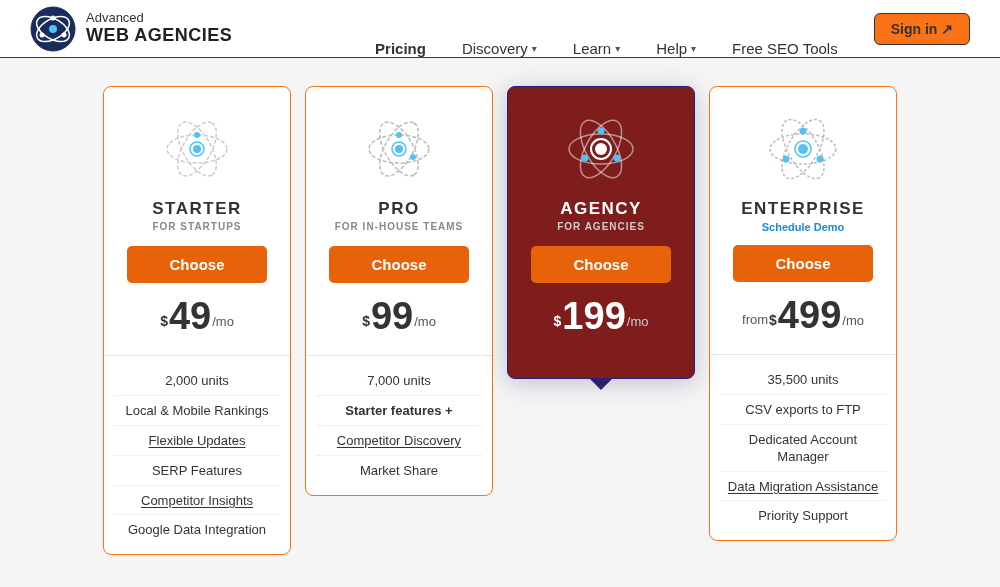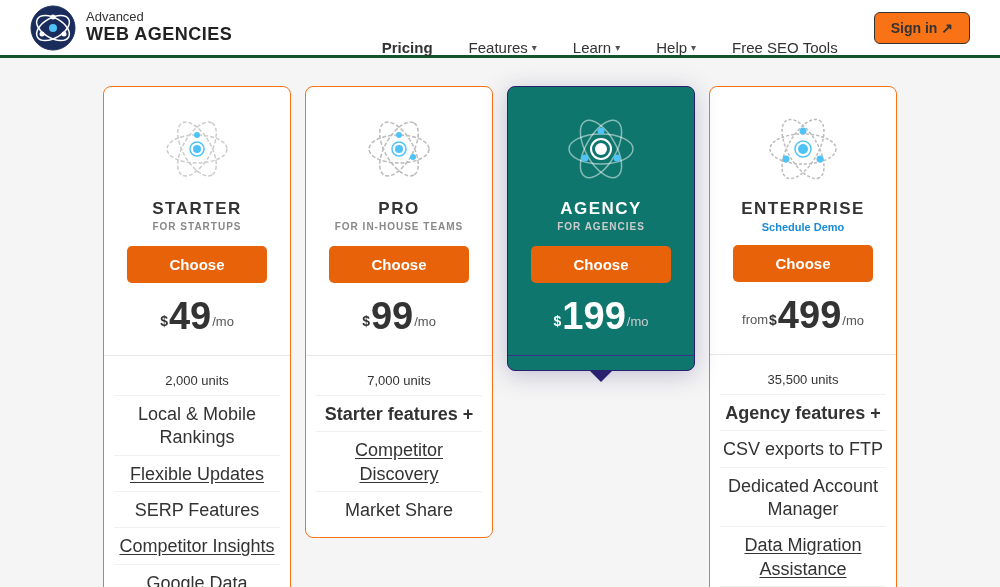--- a/index.html
+++ b/index.html
@@ -1,21 +1,21 @@
 <!DOCTYPE html>
 <html><head>
   <meta charset="utf-8">
   <style>
     * { box-sizing: border-box; margin: 0; padding: 0; }
     body { font-family: 'Helvetica Neue', Arial, sans-serif; background: #f5f5f5; color: #333; font-size: 14px; }
 
     
     nav {
       background: #fff;
-      border-bottom: 3px solid #14532d;
+      border-bottom: 1px solid #14532d;
       display: flex;
       align-items: center;
       padding: 0 30px;
       height: 58px;
       position: relative;
       z-index: 10;
     }
     .nav-logo {
       display: flex;
       align-items: center;
@@ -93,26 +93,26 @@
       flex-shrink: 0;
       display: flex;
       flex-direction: column;
       align-items: center;
       padding-bottom: 10px;
       position: relative;
     }
     .plan-card + .plan-card { margin-left: 14px; }
 
     .plan-card.featured {
-      background: #0f766e;
+      background: #7f1d1d;
       border-color: #2a2070;
       color: #fff;
       z-index: 2;
       box-shadow: 0 4px 24px rgba(42,32,112,0.25);
-      padding-bottom: 2px;
+      padding-bottom: 10px;
     }
 
     .plan-icon-area {
       width: 100%;
       display: flex;
       justify-content: center;
       align-items: center;
       padding: 22px 0 10px;
     }
 
@@ -197,21 +197,21 @@
     
     .features-list {
       width: 100%;
       padding: 0 10px;
       list-style: none;
       display: flex;
       flex-direction: column;
       gap: 2px;
     }
     .features-list li {
-      font-size: 18px;
+      font-size: 13px;
       text-align: center;
       padding: 5px 2px;
       border-bottom: 1px solid #f0f0f0;
       color: #333;
       line-height: 1.3;
     }
     .plan-card.featured .features-list li {
       border-bottom: 1px solid #3d3190;
       color: #fff;
     }
@@ -261,21 +261,21 @@
       <span class="logo-bottom">WEB AGENCIES</span>
     </div>
   </div>
 
   <ul class="nav-links">
     <li>
       <a href="#" class="active">Pricing</a>
     </li>
     <li>
       <a href="#">
-        <span>Features</span>
+        <span>Discovery</span>
         <span class="chevron">▾</span>
       </a>
     </li>
     <li>
       <a href="#">
         <span>Learn</span>
         <span class="chevron">▾</span>
       </a>
     </li>
     <li>
@@ -397,21 +397,20 @@
       <button class="choose-btn" style="margin-top:10px;">Choose</button>
       <div class="price-row">
         <span class="price-from">from</span>
         <span class="price-dollar-sign">$</span>
         <span class="price-amount">499</span>
         <span class="price-period">/mo</span>
       </div>
       <div class="plan-divider"></div>
       <ul class="features-list">
         <li class="units">35,500 units</li>
-        <li class="bold">Agency features +</li>
         <li>CSV exports to FTP</li>
         <li>Dedicated Account Manager</li>
         <li class="underlined"><span>Data Migration Assistance</span></li>
         <li>Priority Support</li>
       </ul>
     </div>
 
   </div>
 </div>
 

